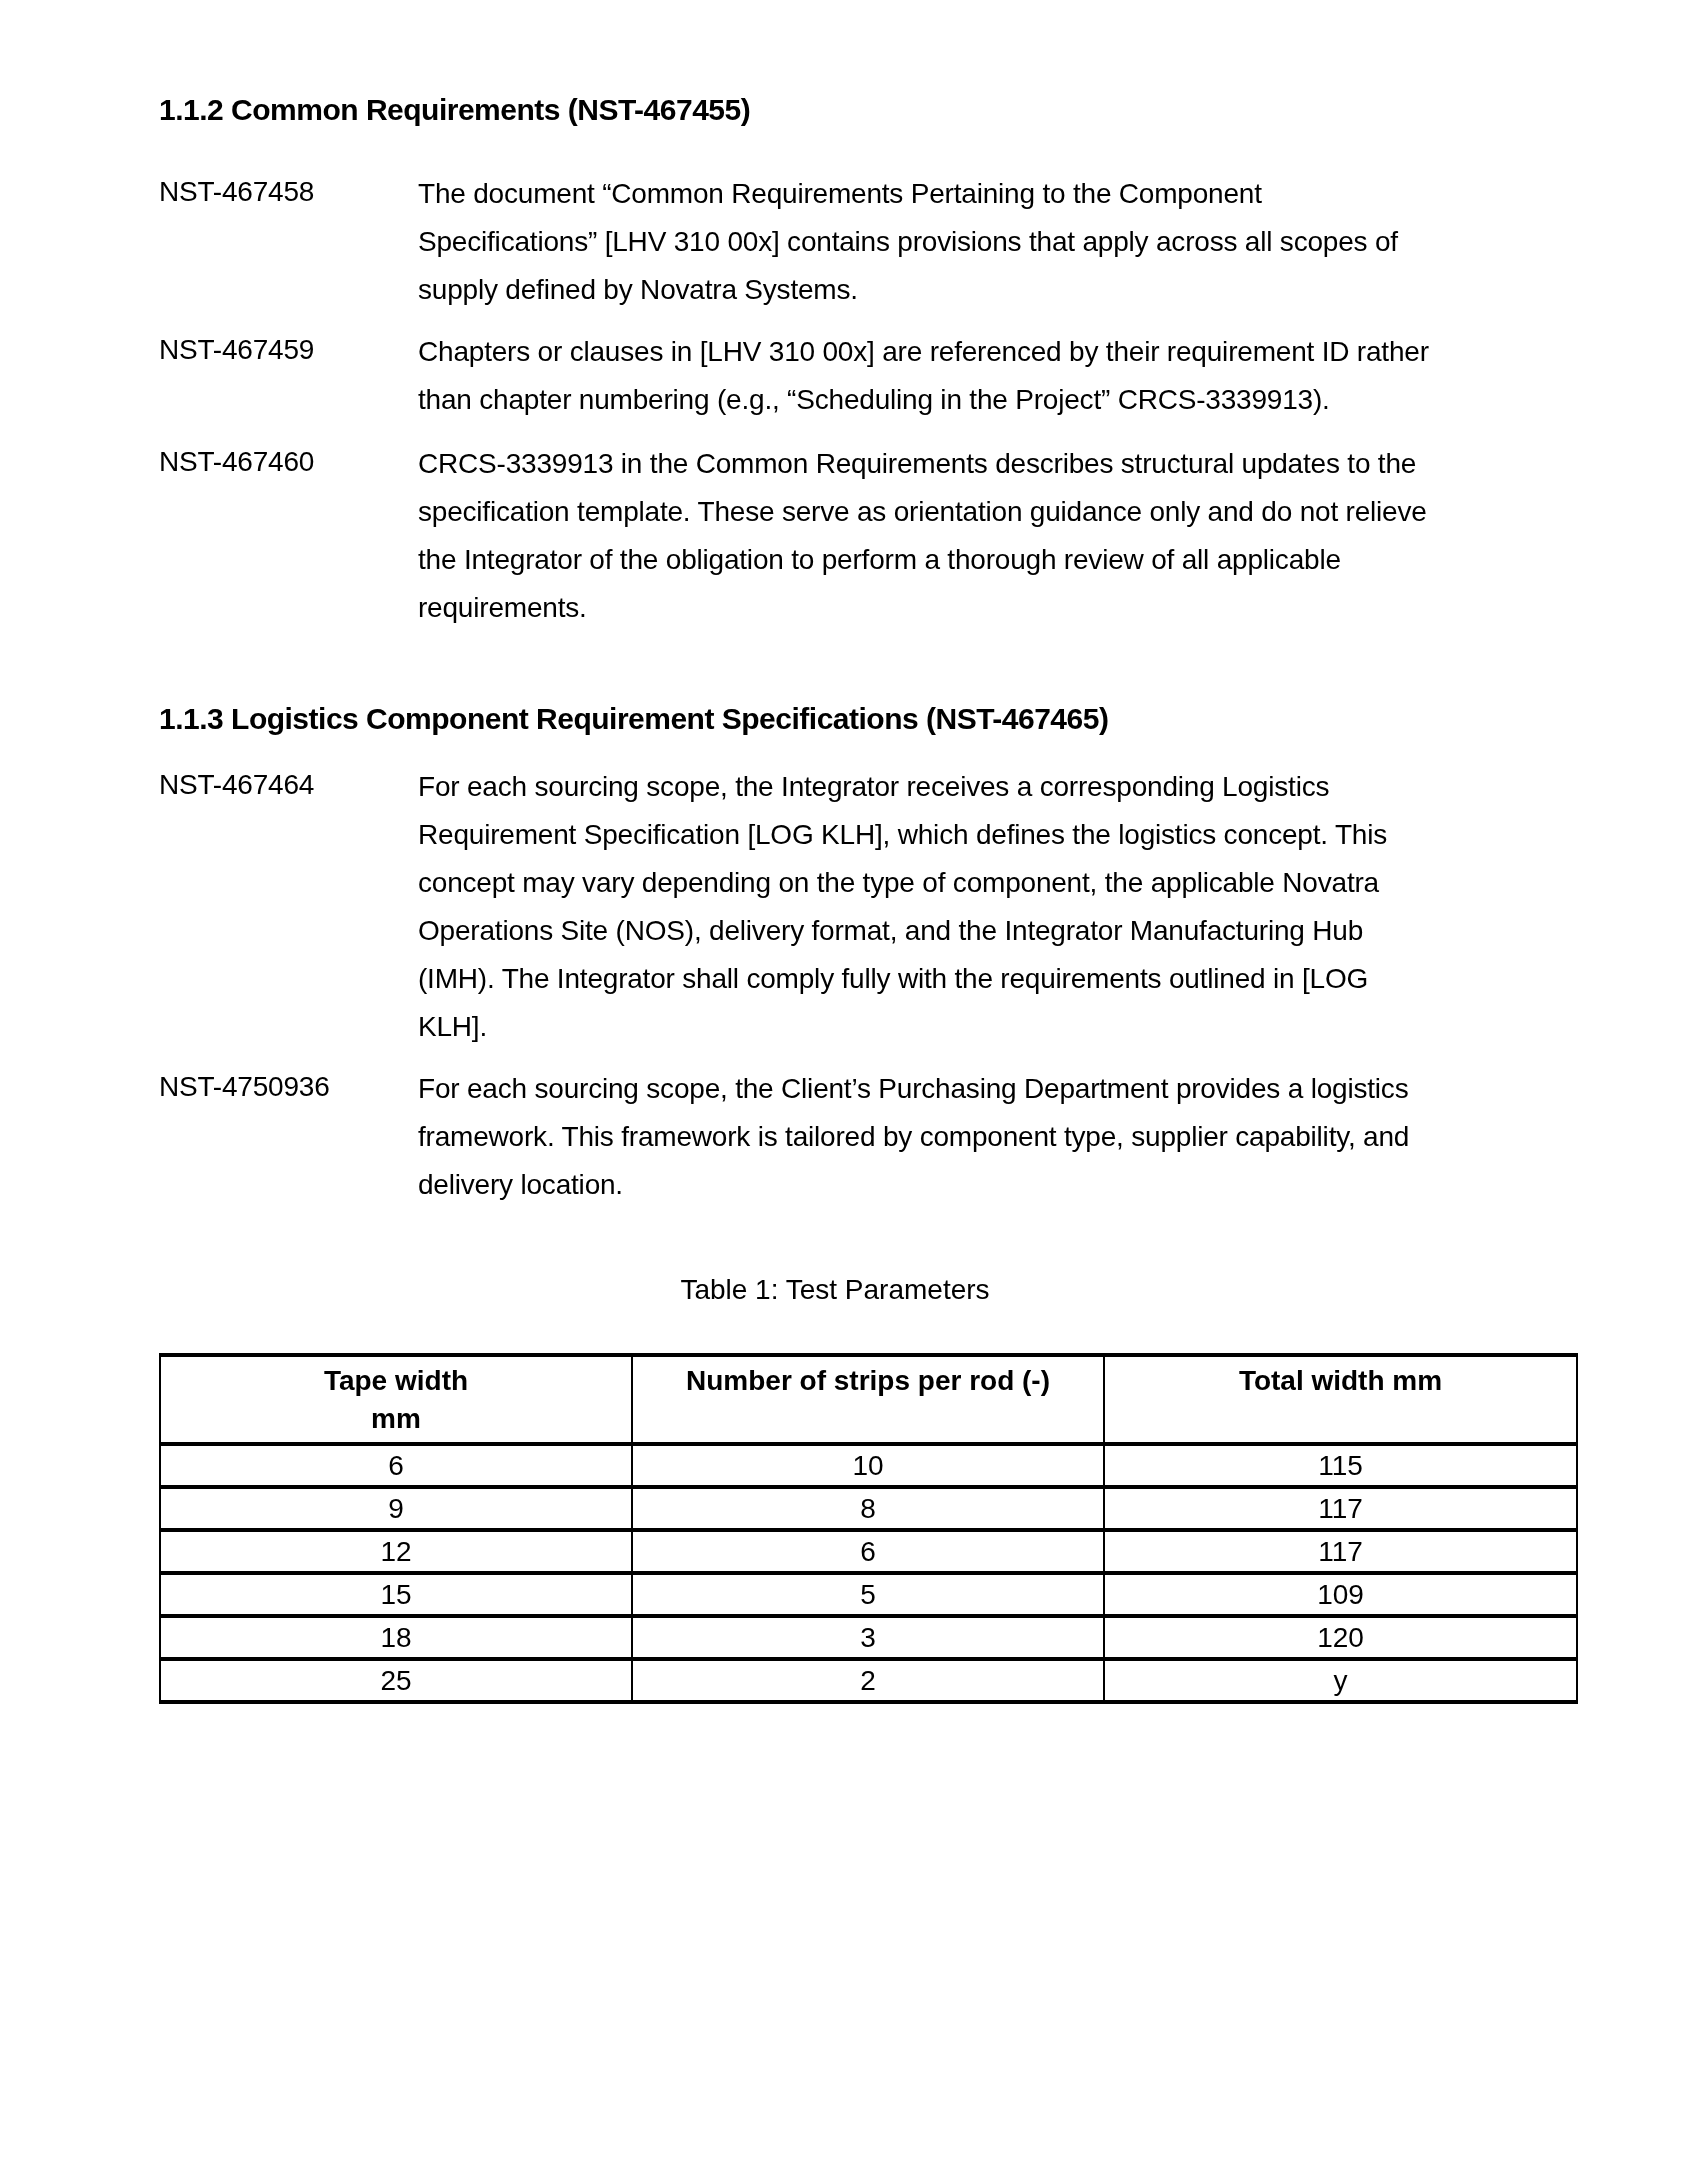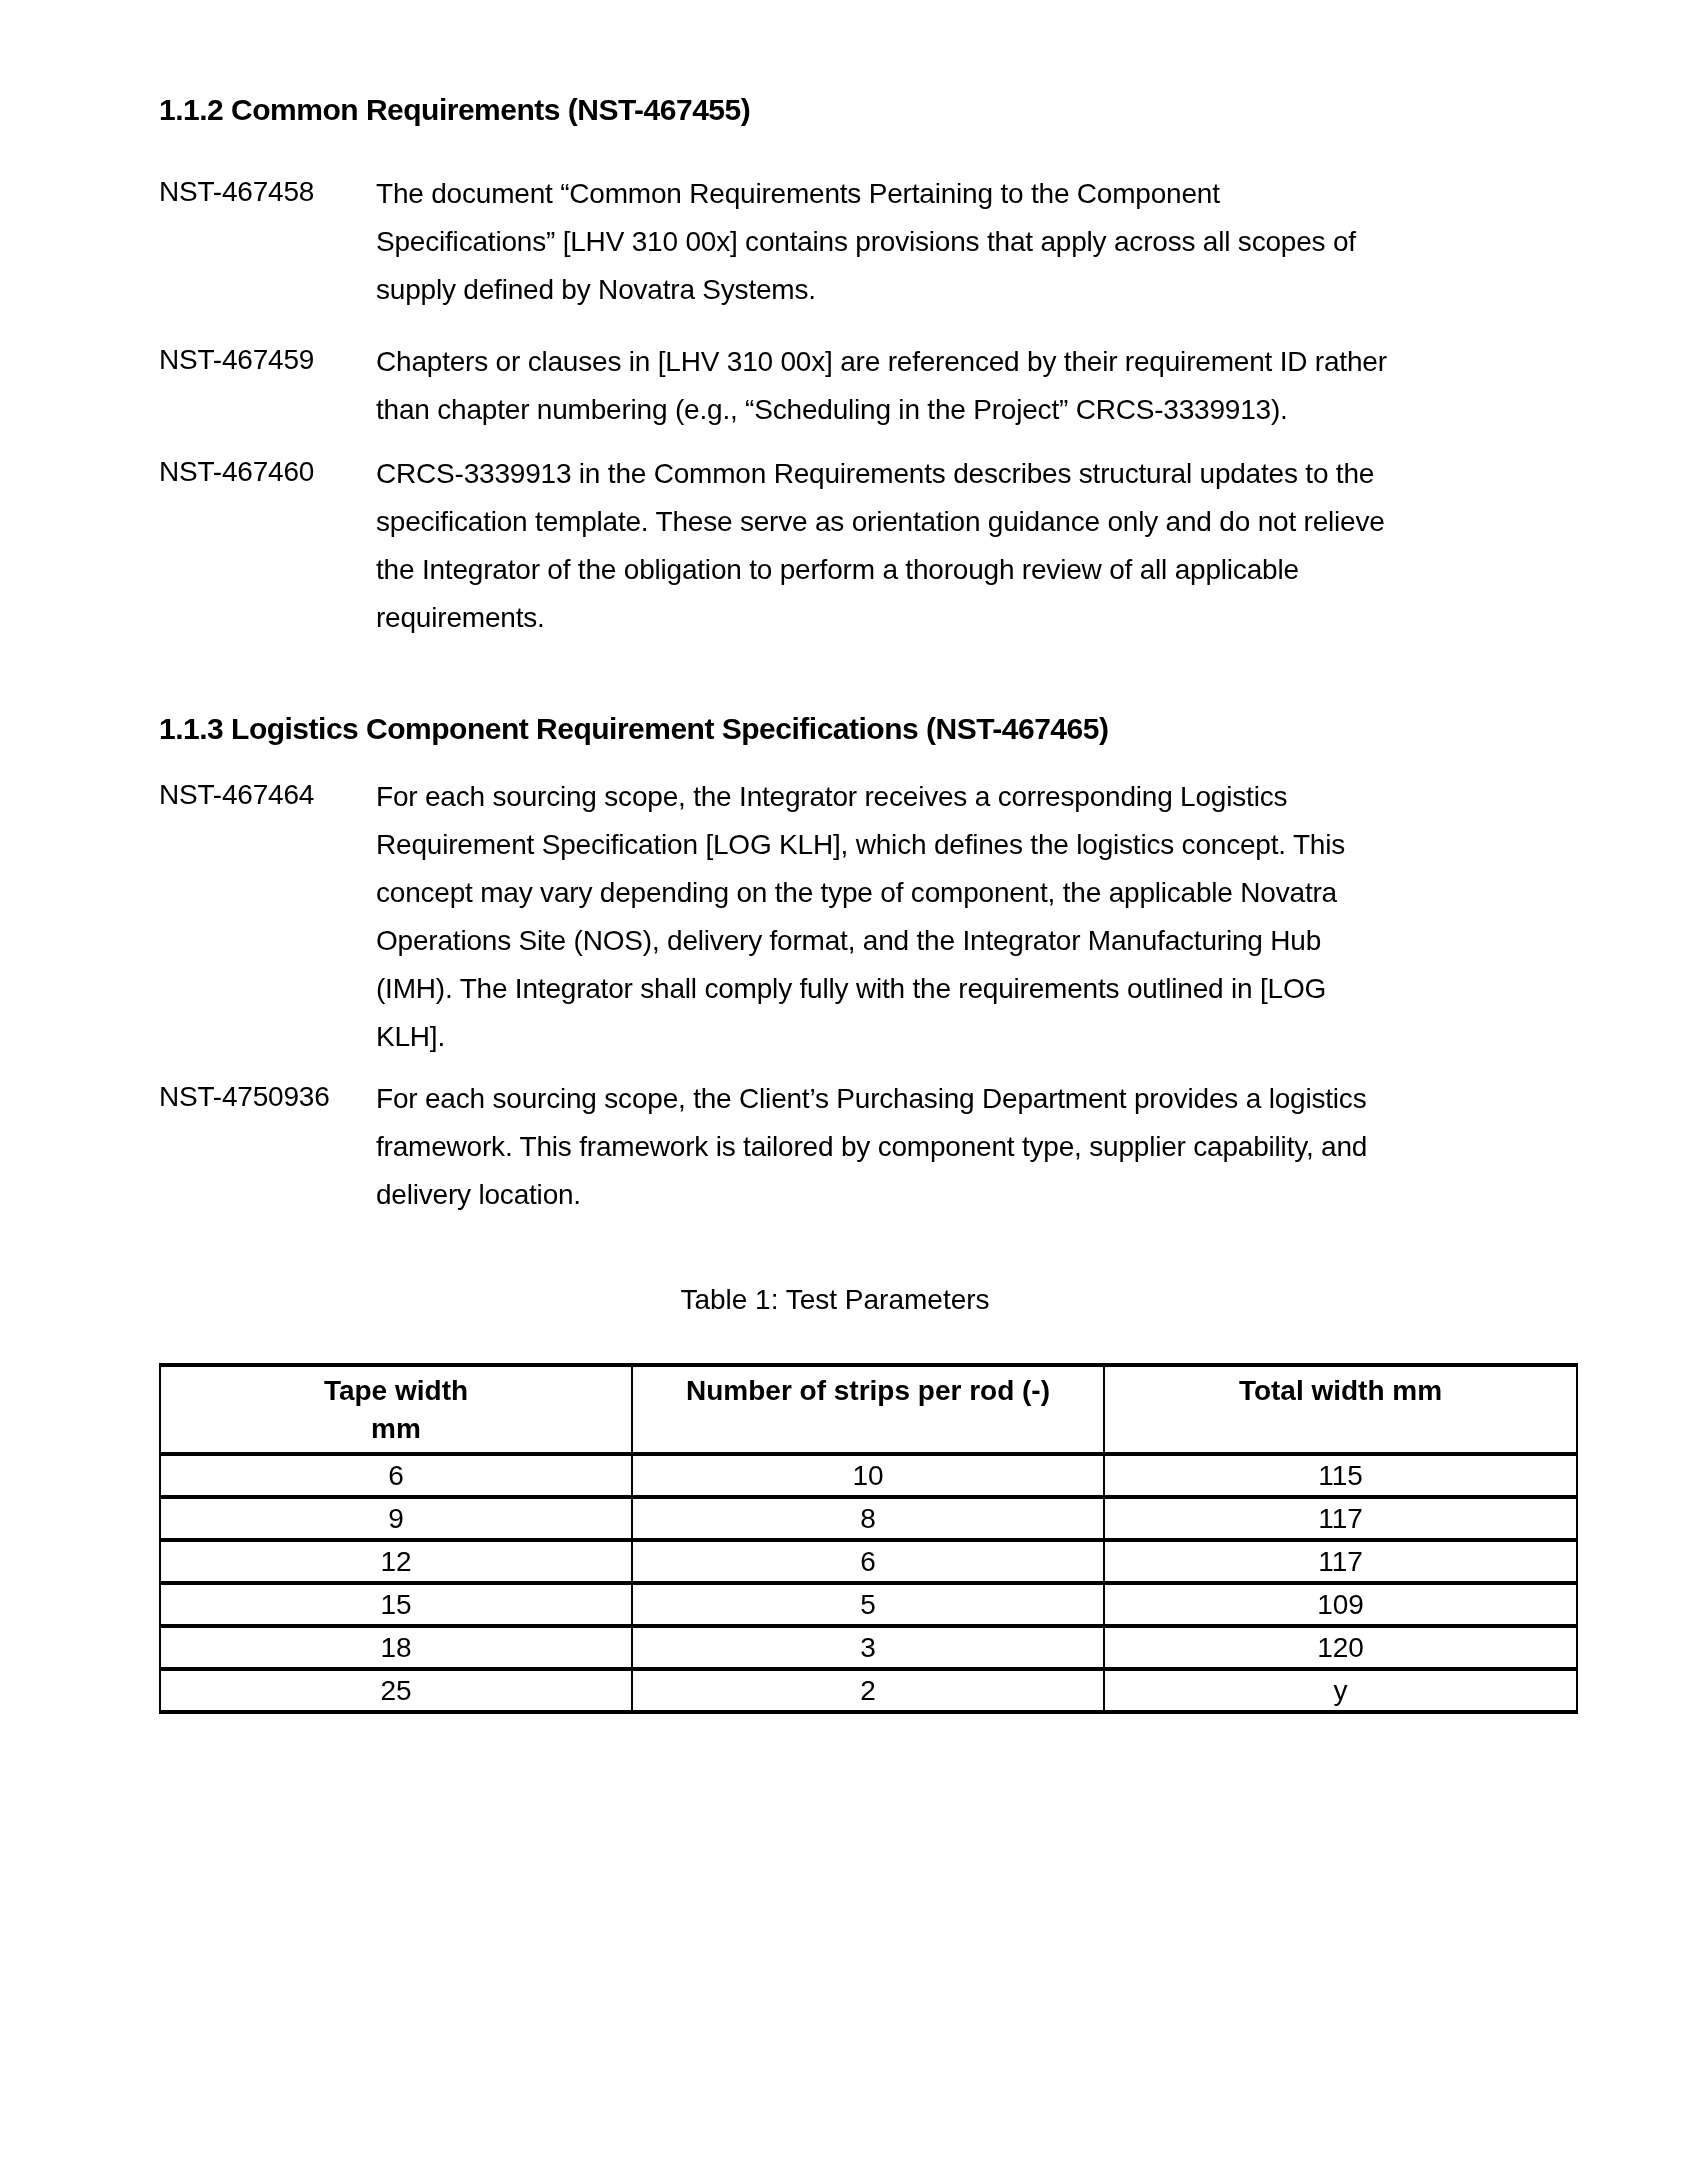--- a/index.html
+++ b/index.html
@@ -26,36 +26,37 @@
     line-height: 36px;
     letter-spacing: -0.5px;
     white-space: nowrap;
   }
   .section-heading.first { margin-top: 92px; }
   .section-heading.second { margin-top: 69px; }
   .req {
     display: grid;
     grid-template-columns: 217px 1158px;
     align-items: start;
+    gap: 42px;
   }
   .req-id {
     font-size: 28px;
     line-height: 44px;
     letter-spacing: -0.2px;
     white-space: nowrap;
   }
   .req-text {
     font-size: 28px;
     line-height: 48px;
     letter-spacing: -0.2px;
     white-space: pre-line;
   }
   .mt42 { margin-top: 42px; }
   .mt10 { margin-top: 10px; }
-  .mt6  { margin-top: 24px; }
+  .mt6  { margin-top: 14px; }
   .mt16 { margin-top: 16px; }
   .mt26 { margin-top: 26px; }
   .mt14 { margin-top: 14px; }
   .table-caption {
     margin-top: 63px;
     width: 1352px;
     text-align: center;
     font-size: 28px;
     line-height: 36px;
   }

